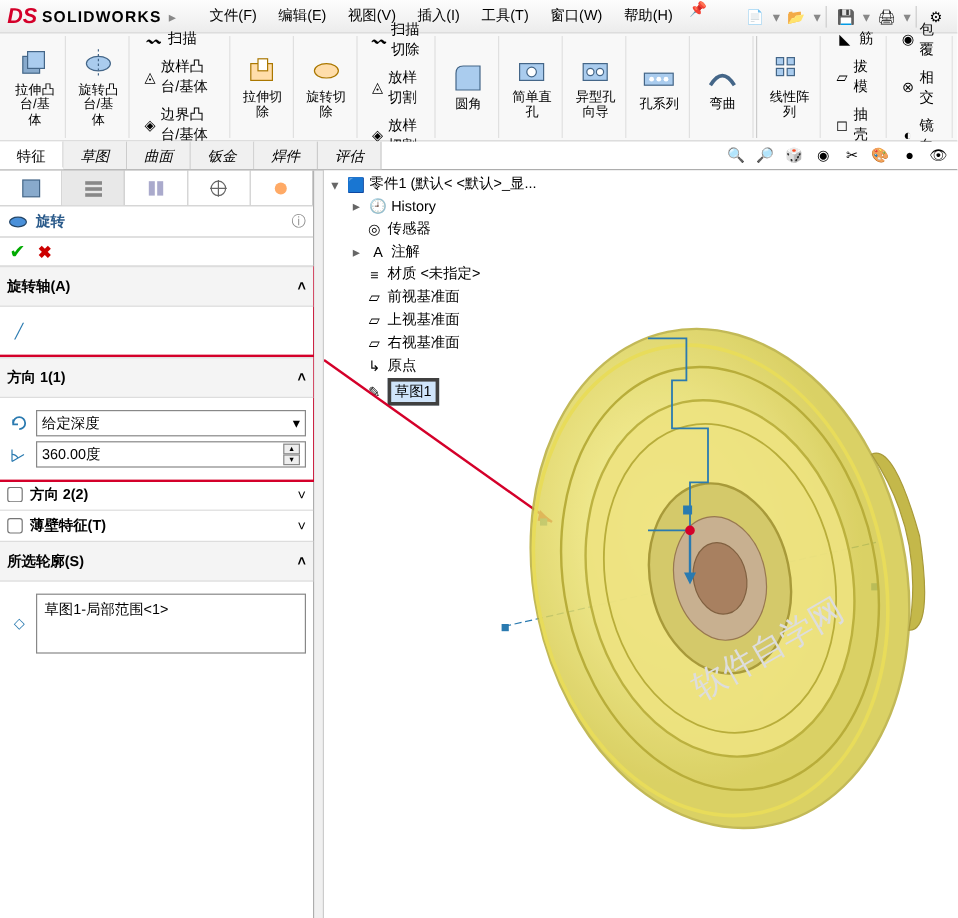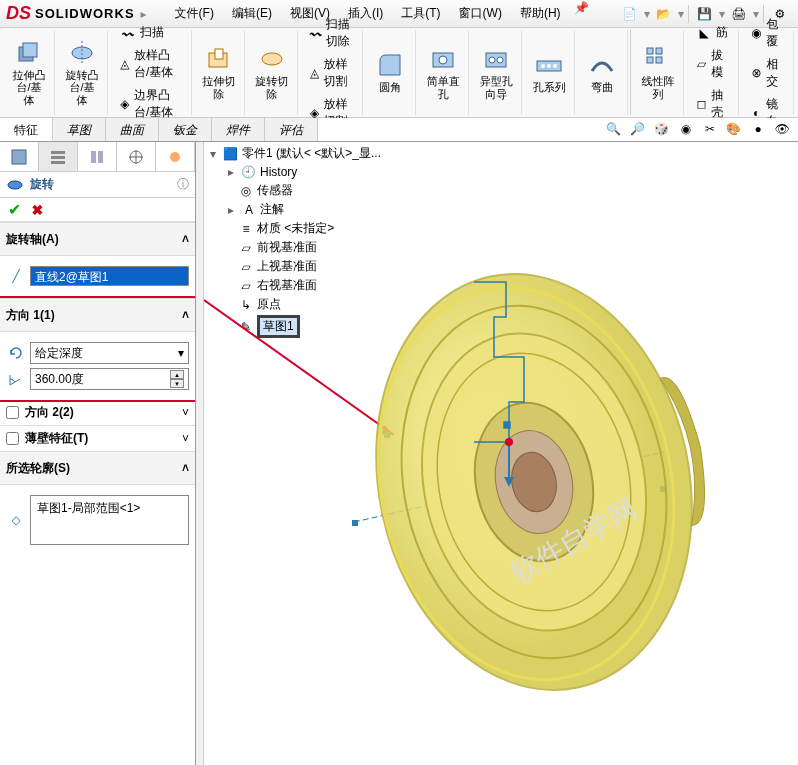--- a/index.html
+++ b/index.html
@@ -30,21 +30,21 @@
 
 .tabbar { height: 24px; background: #fff; border-bottom: 1px solid #999; display: flex; position: relative; }
 .tab { padding: 4px 14px; border-right: 1px solid #ccc; cursor: pointer; font-size: 12px; }
 .tab.active { background: #fff; border-bottom: 2px solid #fff; font-weight: normal; }
 .tab:not(.active) { background: #f0f0f0; font-style: italic; }
 .righttools { position: absolute; right: 6px; top: 2px; display: flex; gap: 4px; }
 .rtbtn { width: 20px; height: 18px; cursor: pointer; display: flex; align-items: center; justify-content: center; }
 
 
 .body { display: flex; height: 623px; }
-.leftpanel { width: 196px; border-right: 1px solid #999; background: #fff; display: flex; flex-direction: column; }
+.leftpanel { width: 262px; border-right: 1px solid #999; background: #fff; display: flex; flex-direction: column; }
 .midsplit { width: 8px; background: #f0f0f0; border-right: 1px solid #ccc; cursor: col-resize; }
 .rightarea { flex: 1; position: relative; background: #fff; }
 
 
 .pm-tabs { height: 30px; border-bottom: 1px solid #ccc; display: flex; }
 .pmtab { flex: 1; display: flex; align-items: center; justify-content: center; border-right: 1px solid #ccc; cursor: pointer; }
 .pmtab.active { background: #e8e8e8; }
 .pm-title { height: 26px; display: flex; align-items: center; padding: 0 6px; gap: 6px; border-bottom: 1px solid #ccc; }
 .pm-title-text { font-weight: bold; color: #2a5a8a; }
 .pm-help { margin-left: auto; color: #888; cursor: pointer; }
@@ -371,21 +371,20 @@
     <div class="pm-body">
 
       <div class="redbox">
         <div class="section-hdr">
           <span>旋转轴(A)</span>
           <span class="chev">˄</span>
         </div>
         <div class="section-body">
           <div class="row">
             <div class="rowicon">╱</div>
-            <div class="selbox">直线2@草图1</div>
           </div>
         </div>
       </div>
 
       <div class="redbox">
         <div class="section-hdr">
           <span>方向 1(1)</span>
           <span class="chev">˄</span>
         </div>
         <div class="section-body">

